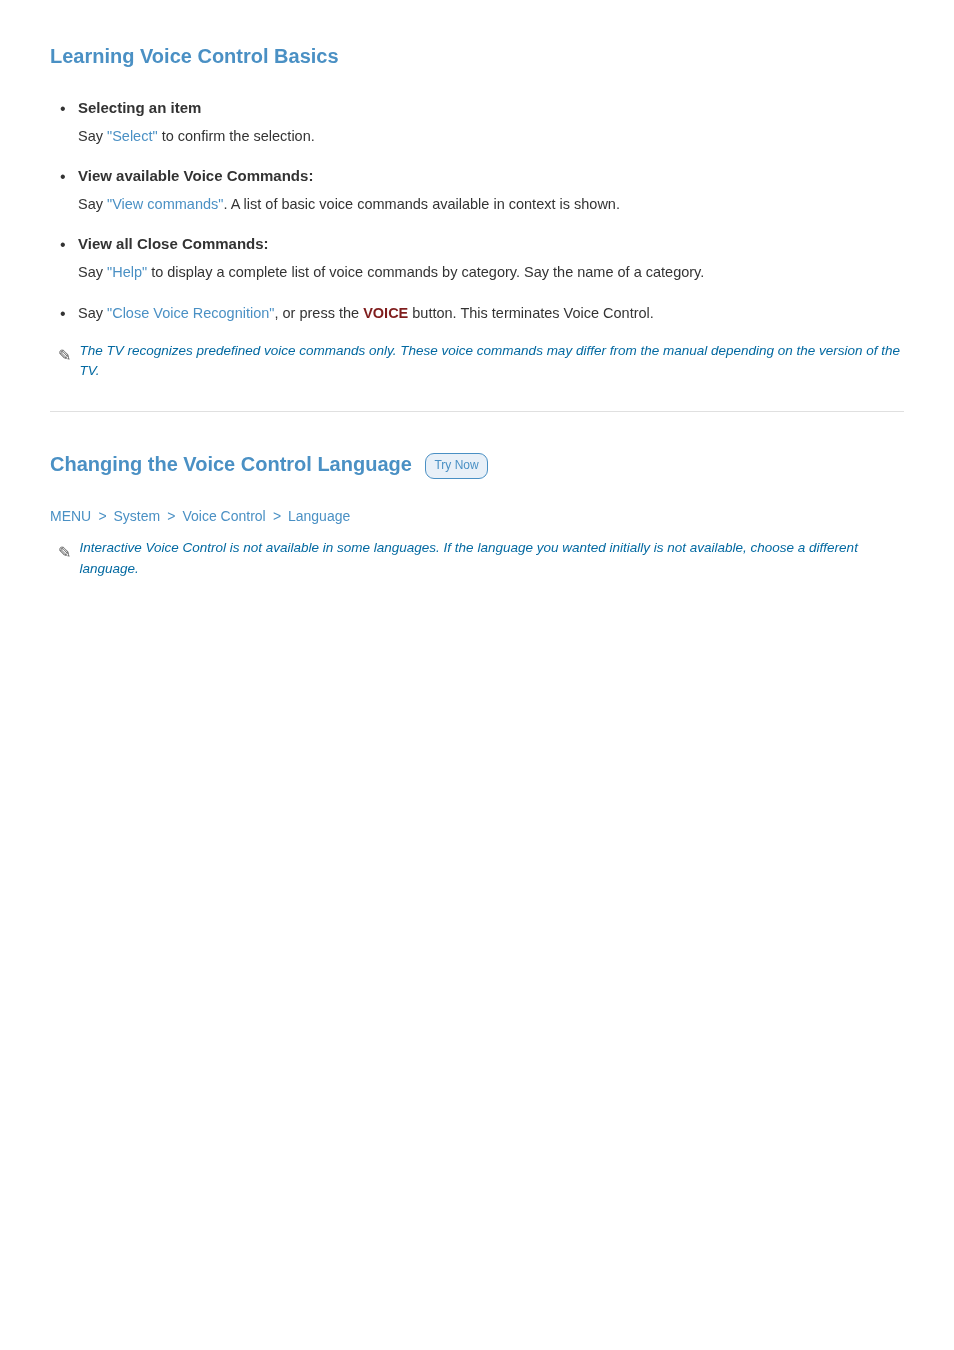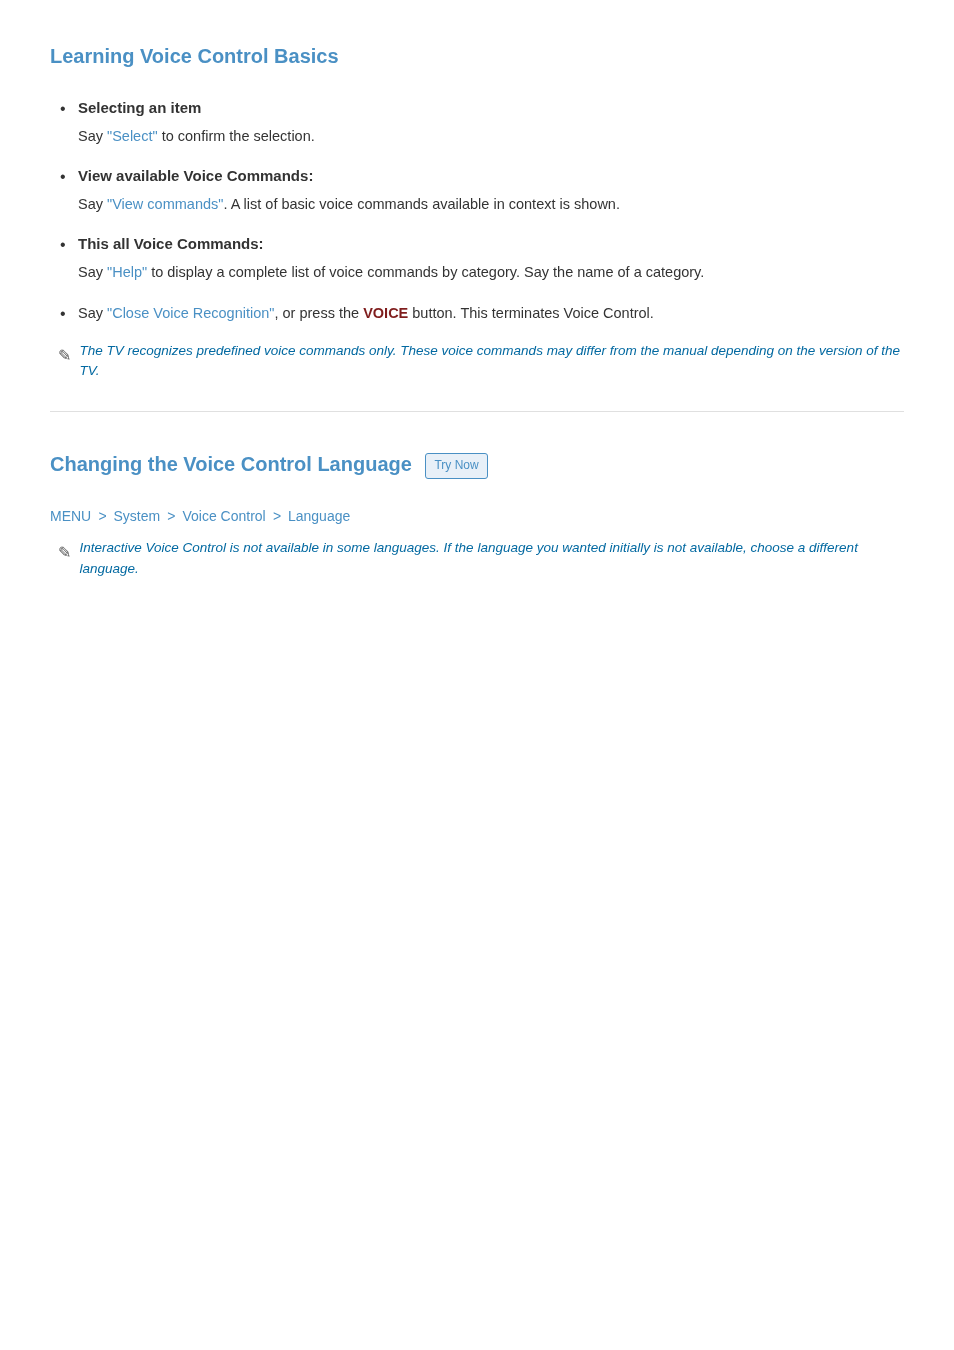--- a/index.html
+++ b/index.html
@@ -114,21 +114,21 @@
       margin-bottom: 10px;
     }
 
     .try-now-badge {
       display: inline-block;
       background-color: #e8f0f8;
       border: 1px solid #4a90c4;
       color: #4a90c4;
       font-size: 12px;
       padding: 2px 8px;
-      border-radius: 3px;
+      border-radius: 9px;
       margin-left: 8px;
       vertical-align: middle;
       font-weight: 500;
     }
 
     .section-2 {
       margin-top: 36px;
     }
   </style>
 </head>
@@ -148,21 +148,21 @@
     </li>
 
     <li>
       <span class="list-item-title">View available Voice Commands:</span>
       <span class="list-item-body">
         Say <a class="link-text">"View commands"</a>. A list of basic voice commands available in context is shown.
       </span>
     </li>
 
     <li>
-      <span class="list-item-title">This all Voice Commands:</span>
+      <span class="list-item-title">View all Close Commands:</span>
       <span class="list-item-body">
         Say <a class="link-text">"Help"</a> to display a complete list of voice commands by category. Say the name of a category.
       </span>
     </li>
 
     <li>
       <span class="list-item-body">
         Say <a class="link-text">"Close Voice Recognition"</a>, or press the <span class="voice-keyword">VOICE</span> button. This terminates Voice Control.
       </span>
     </li>

